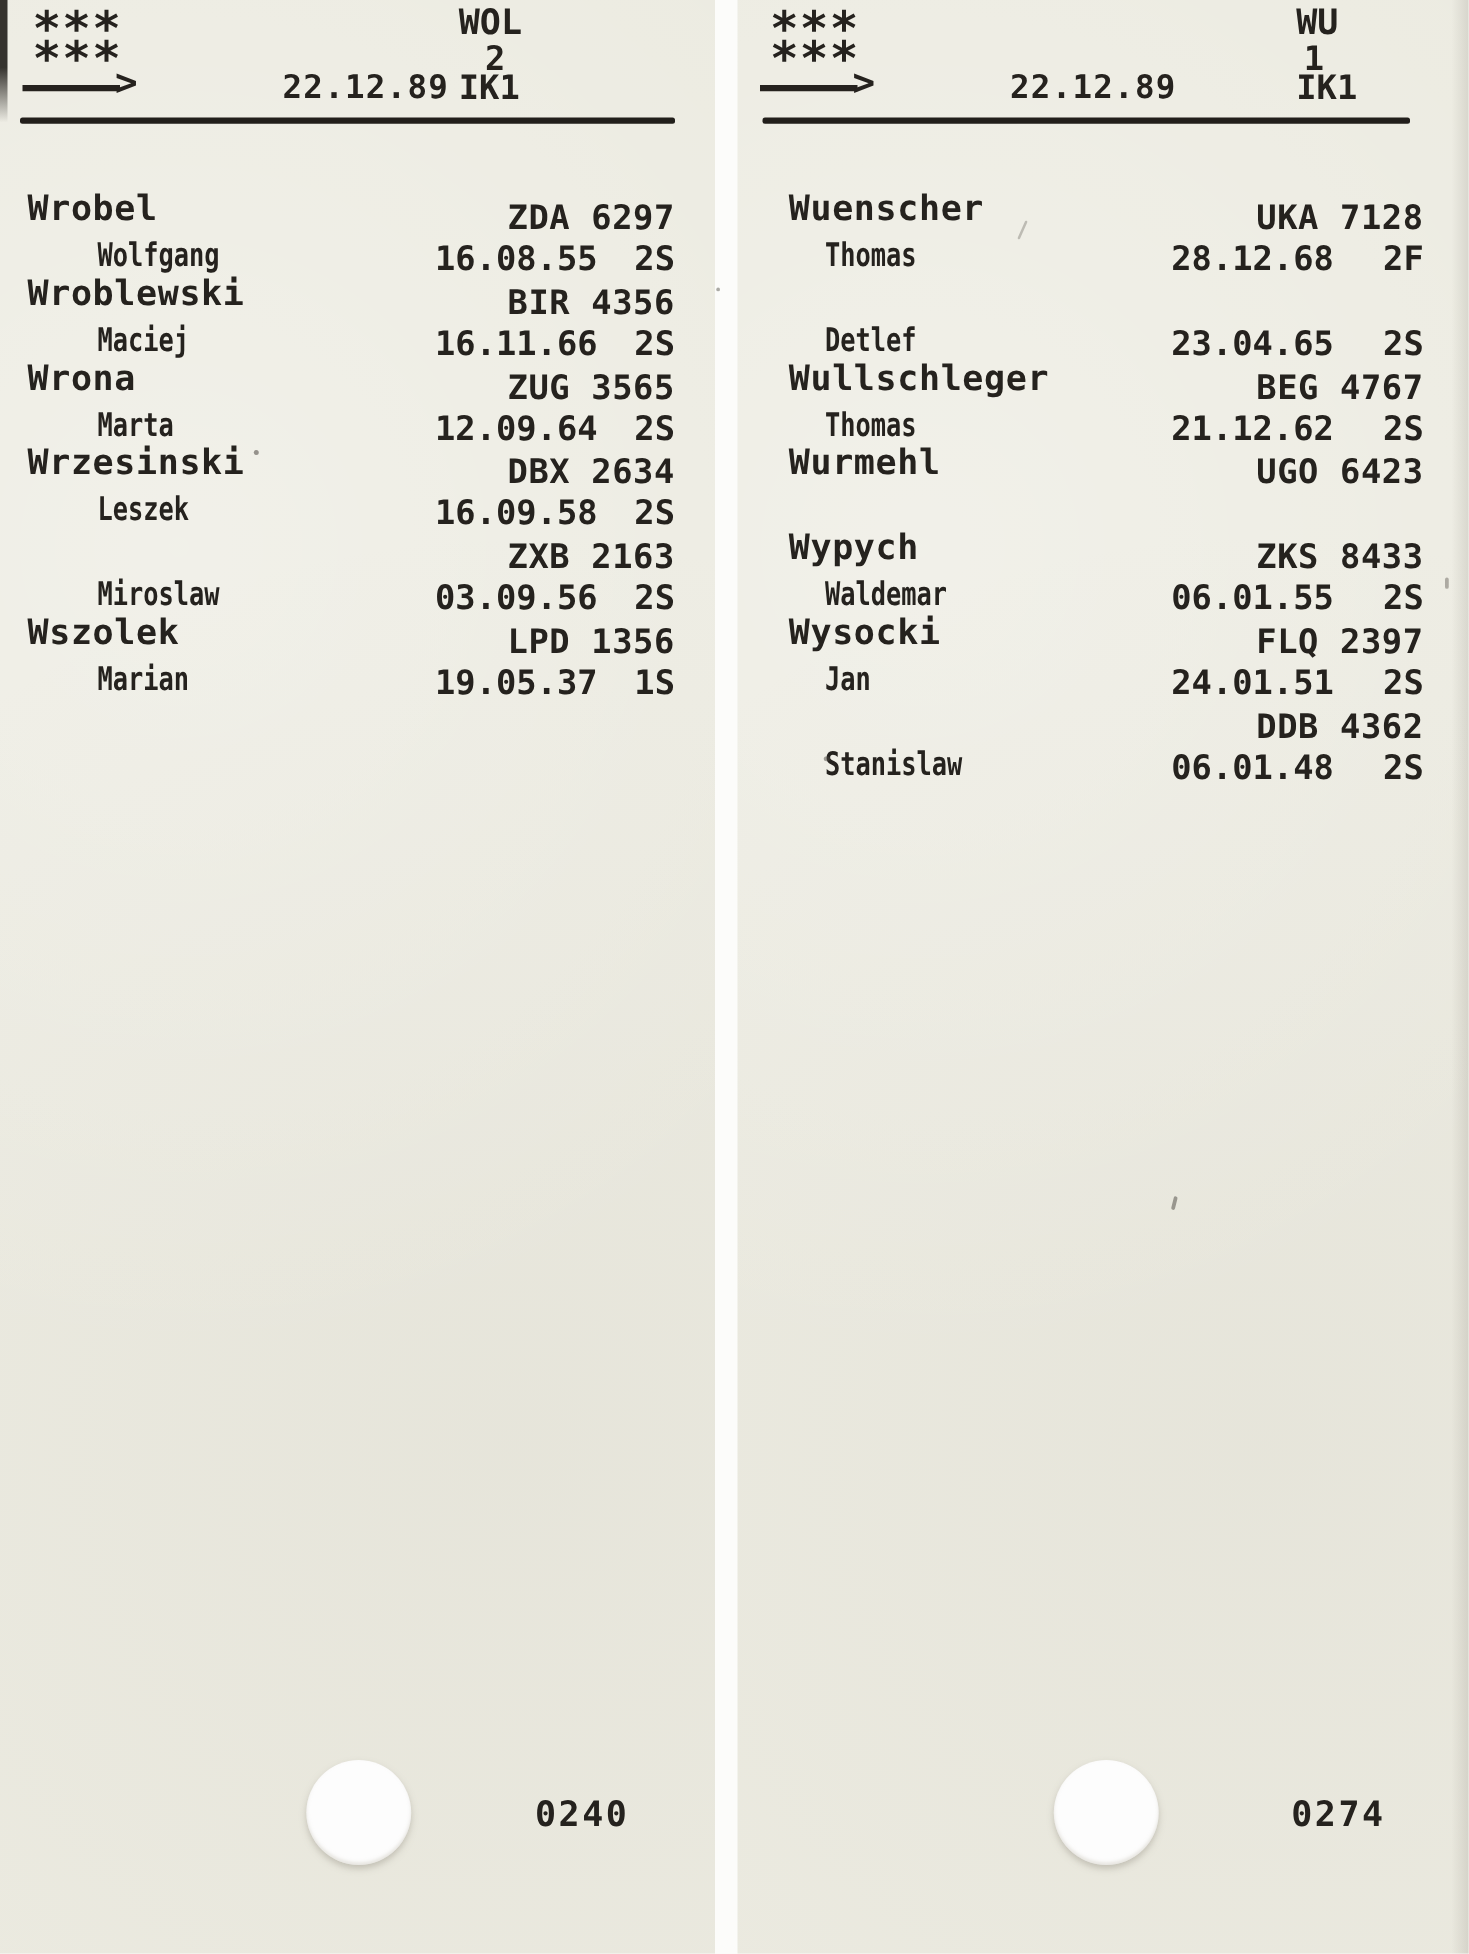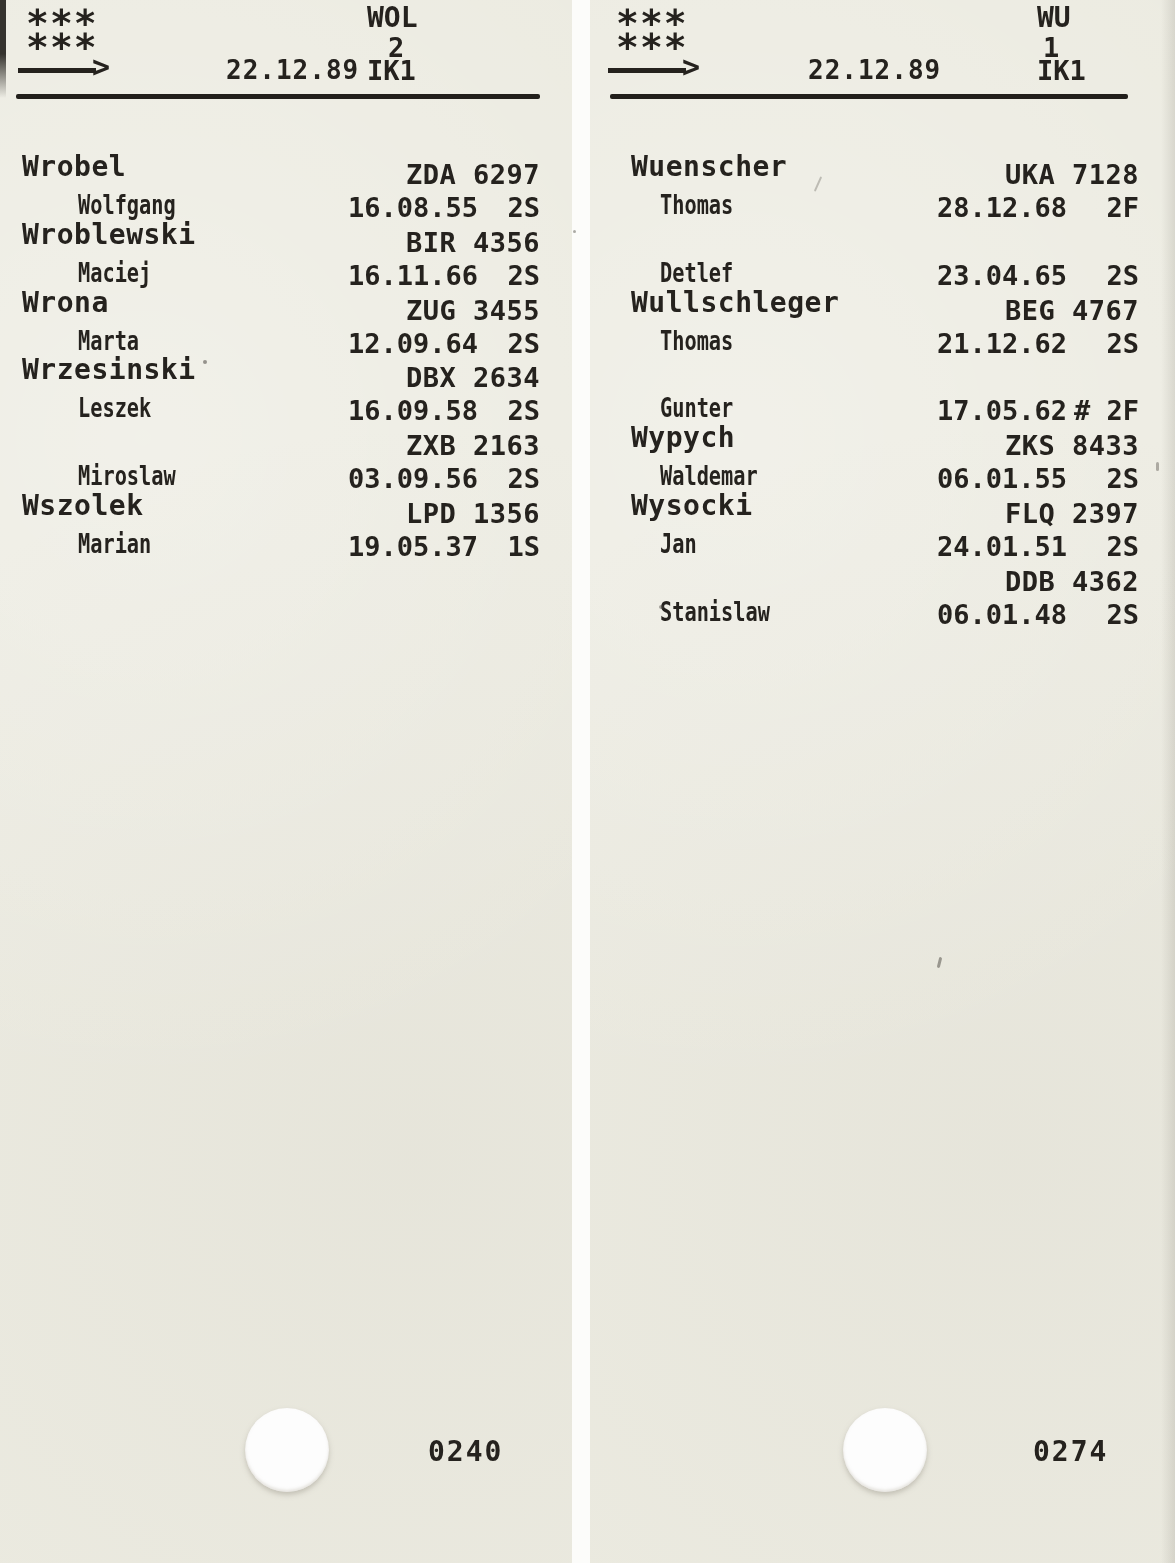--- a/index.html
+++ b/index.html
@@ -128,21 +128,21 @@
         </div>
         <div class="line" style="top: 253.7px;">
           <span class="given">Maciej</span>
           <span class="rightcol dateline">
             <span class="bdate">16.11.66</span>
             <span class="ccode">2S</span>
           </span>
         </div>
         <div class="line" style="top: 287.6px;">
           <span class="surname">Wrona</span>
-          <span class="rightcol plate">ZUG 3455</span>
+          <span class="rightcol plate">ZUG 3565</span>
         </div>
         <div class="line" style="top: 321.5px;">
           <span class="given">Marta</span>
           <span class="rightcol dateline">
             <span class="bdate">12.09.64</span>
             <span class="ccode">2S</span>
           </span>
         </div>
         <div class="line" style="top: 355.4px;">
           <span class="surname">Wrzesinski</span>
@@ -217,26 +217,23 @@
           <span class="surname">Wullschleger</span>
           <span class="rightcol plate">BEG 4767</span>
         </div>
         <div class="line" style="top: 321.5px;">
           <span class="given">Thomas</span>
           <span class="rightcol dateline">
             <span class="bdate">21.12.62</span>
             <span class="ccode">2S</span>
           </span>
         </div>
-        <div class="line" style="top: 389.3px;">
-          <span class="given">Gunter</span>
-          <span class="rightcol dateline">
-            <span class="bdate">17.05.62</span>
-            <span class="ccode"># 2F</span>
-          </span>
+        <div class="line" style="top: 355.4px;">
+          <span class="surname">Wurmehl</span>
+          <span class="rightcol plate">UGO 6423</span>
         </div>
         <div class="line" style="top: 423.2px;">
           <span class="surname">Wypych</span>
           <span class="rightcol plate">ZKS 8433</span>
         </div>
         <div class="line" style="top: 457.1px;">
           <span class="given">Waldemar</span>
           <span class="rightcol dateline">
             <span class="bdate">06.01.55</span>
             <span class="ccode">2S</span>

